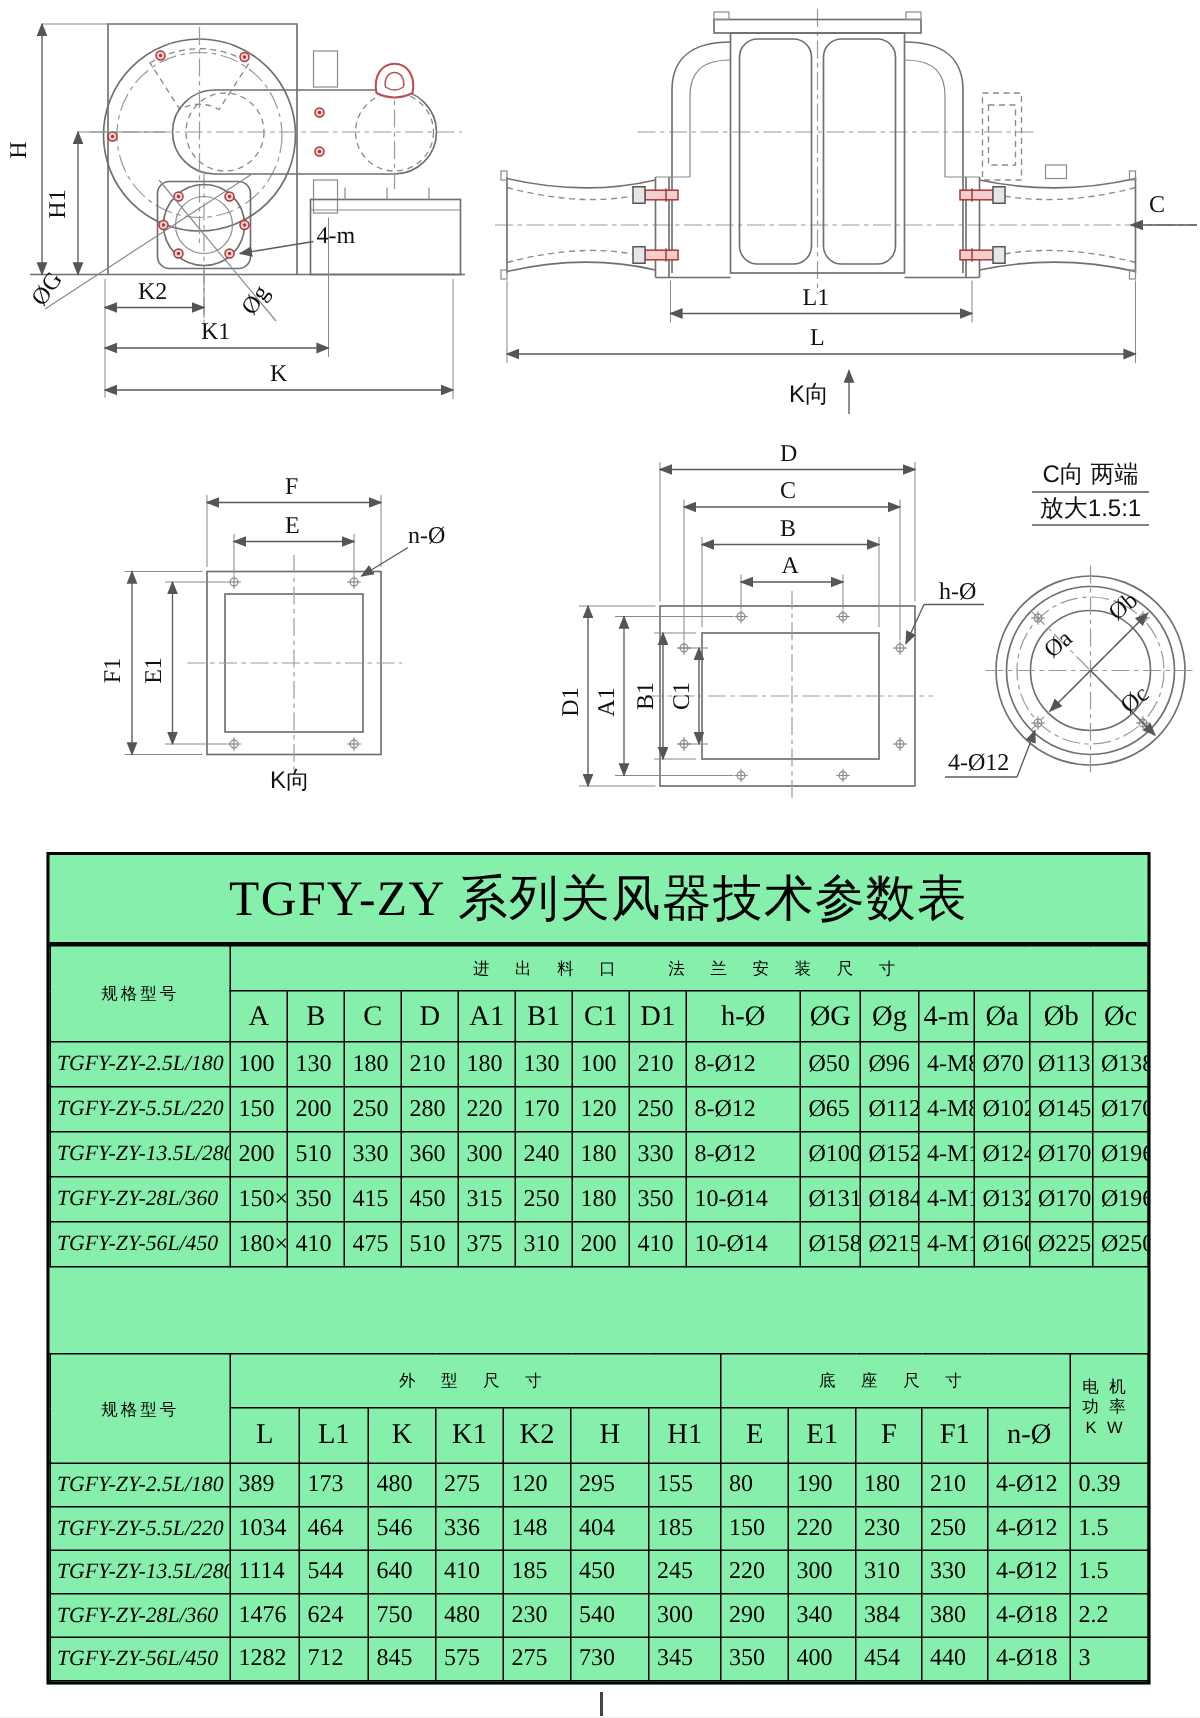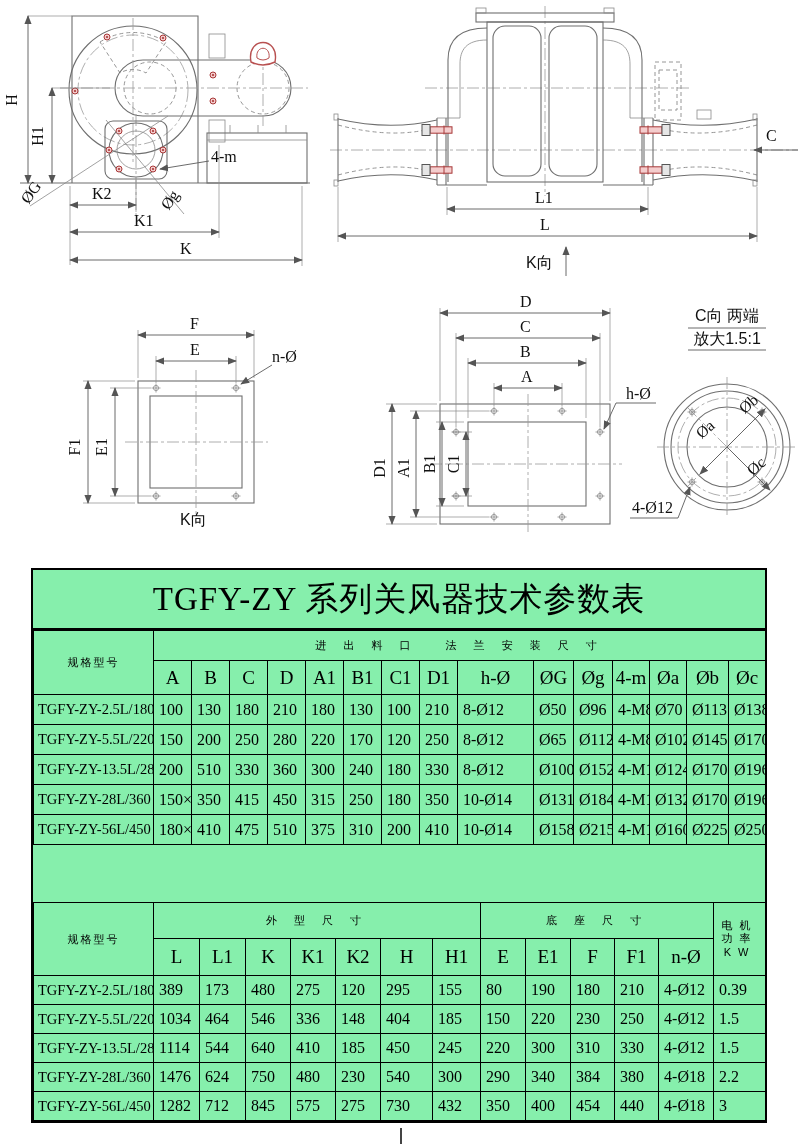--- a/index.html
+++ b/index.html
@@ -19,21 +19,21 @@
   
   .tablewrap{position:absolute;left:31px;top:544px;width:732px;border:2px solid #000;background:#86efac;margin-top:24px;}
   .title-row{height:58px;border-bottom:2px solid #000;display:flex;align-items:center;justify-content:center;
              font-size:33px;letter-spacing:1px;}
   table{border-collapse:collapse;table-layout:fixed;width:100%;}
   td,th{border:1px solid #000;overflow:hidden;white-space:nowrap;font-weight:normal;}
   th.rowhdr{font-size:23px;letter-spacing:2px;font-family:"Liberation Sans",sans-serif;}
   tr.gh th{height:27px;font-size:11px;font-weight:normal;letter-spacing:7px;font-family:"Liberation Sans",sans-serif;}
   tr.ch th{height:31px;font-size:19px;}
   tbody td{font-size:16px;text-align:left;padding:0 0 0 5px;}
-  tbody td.model{font-size:14.5px;letter-spacing:0;padding-left:4px;}
+  tbody td.model{font-size:14.5px;letter-spacing:0;padding-left:4px;font-style:italic;}
   #t1 tbody tr{height:30px;}
   #t2 tbody tr{height:29px;}
   #t2 tr.gh th{height:33px;}
   #t2 tr.ch th{height:34px;}
   th.power{font-family:"Liberation Sans",sans-serif;font-size:13.5px;font-weight:bold;line-height:1.2;}
   .band{height:57px;}
   .note{position:absolute;left:57px;top:1106px;font-family:"Liberation Sans",sans-serif;
         font-weight:bold;font-size:15px;letter-spacing:0.5px;}
   .foldmark{position:absolute;left:400px;top:1128px;width:2px;height:16px;background:#444;}
 </style>
@@ -543,21 +543,21 @@
             <td>2.2</td>
           </tr>
           <tr>
             <td class="model">TGFY-ZY-56L/450</td>
             <td>1282</td>
             <td>712</td>
             <td>845</td>
             <td>575</td>
             <td>275</td>
             <td>730</td>
-            <td>432</td>
+            <td>345</td>
             <td>350</td>
             <td>400</td>
             <td>454</td>
             <td>440</td>
             <td>4-Ø18</td>
             <td>3</td>
           </tr>
         </tbody>
   </table>
 </div>

